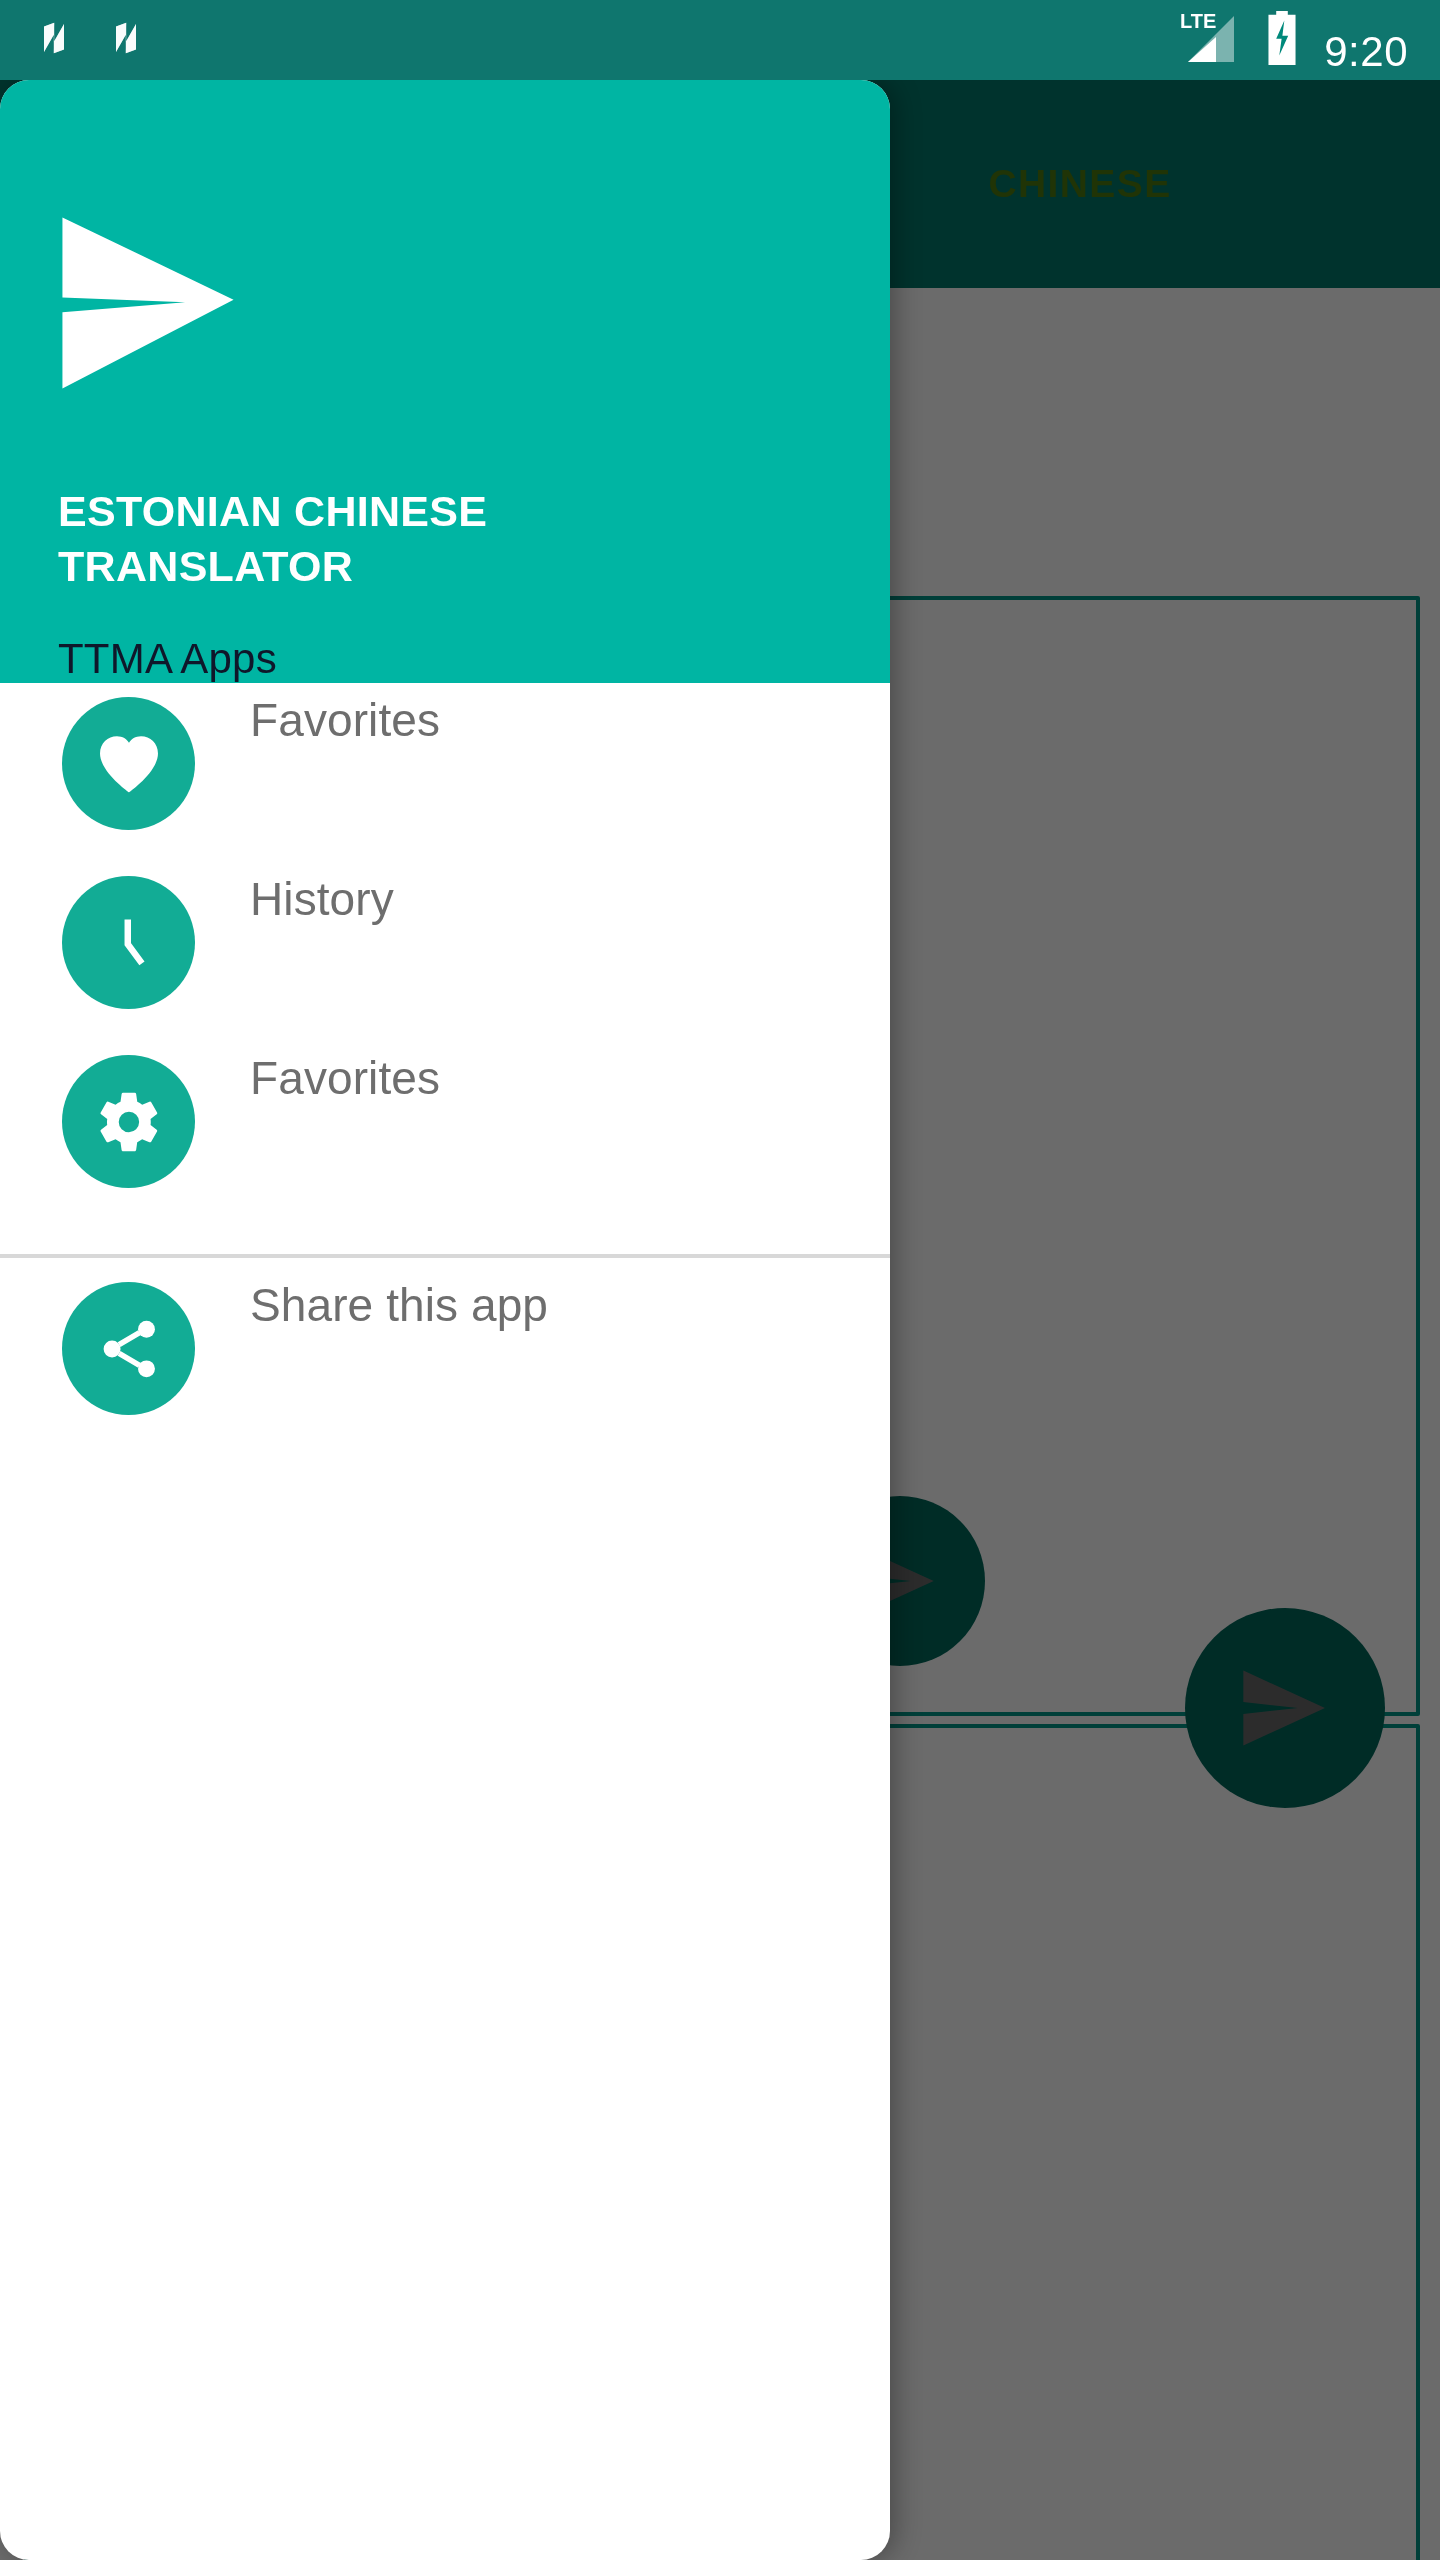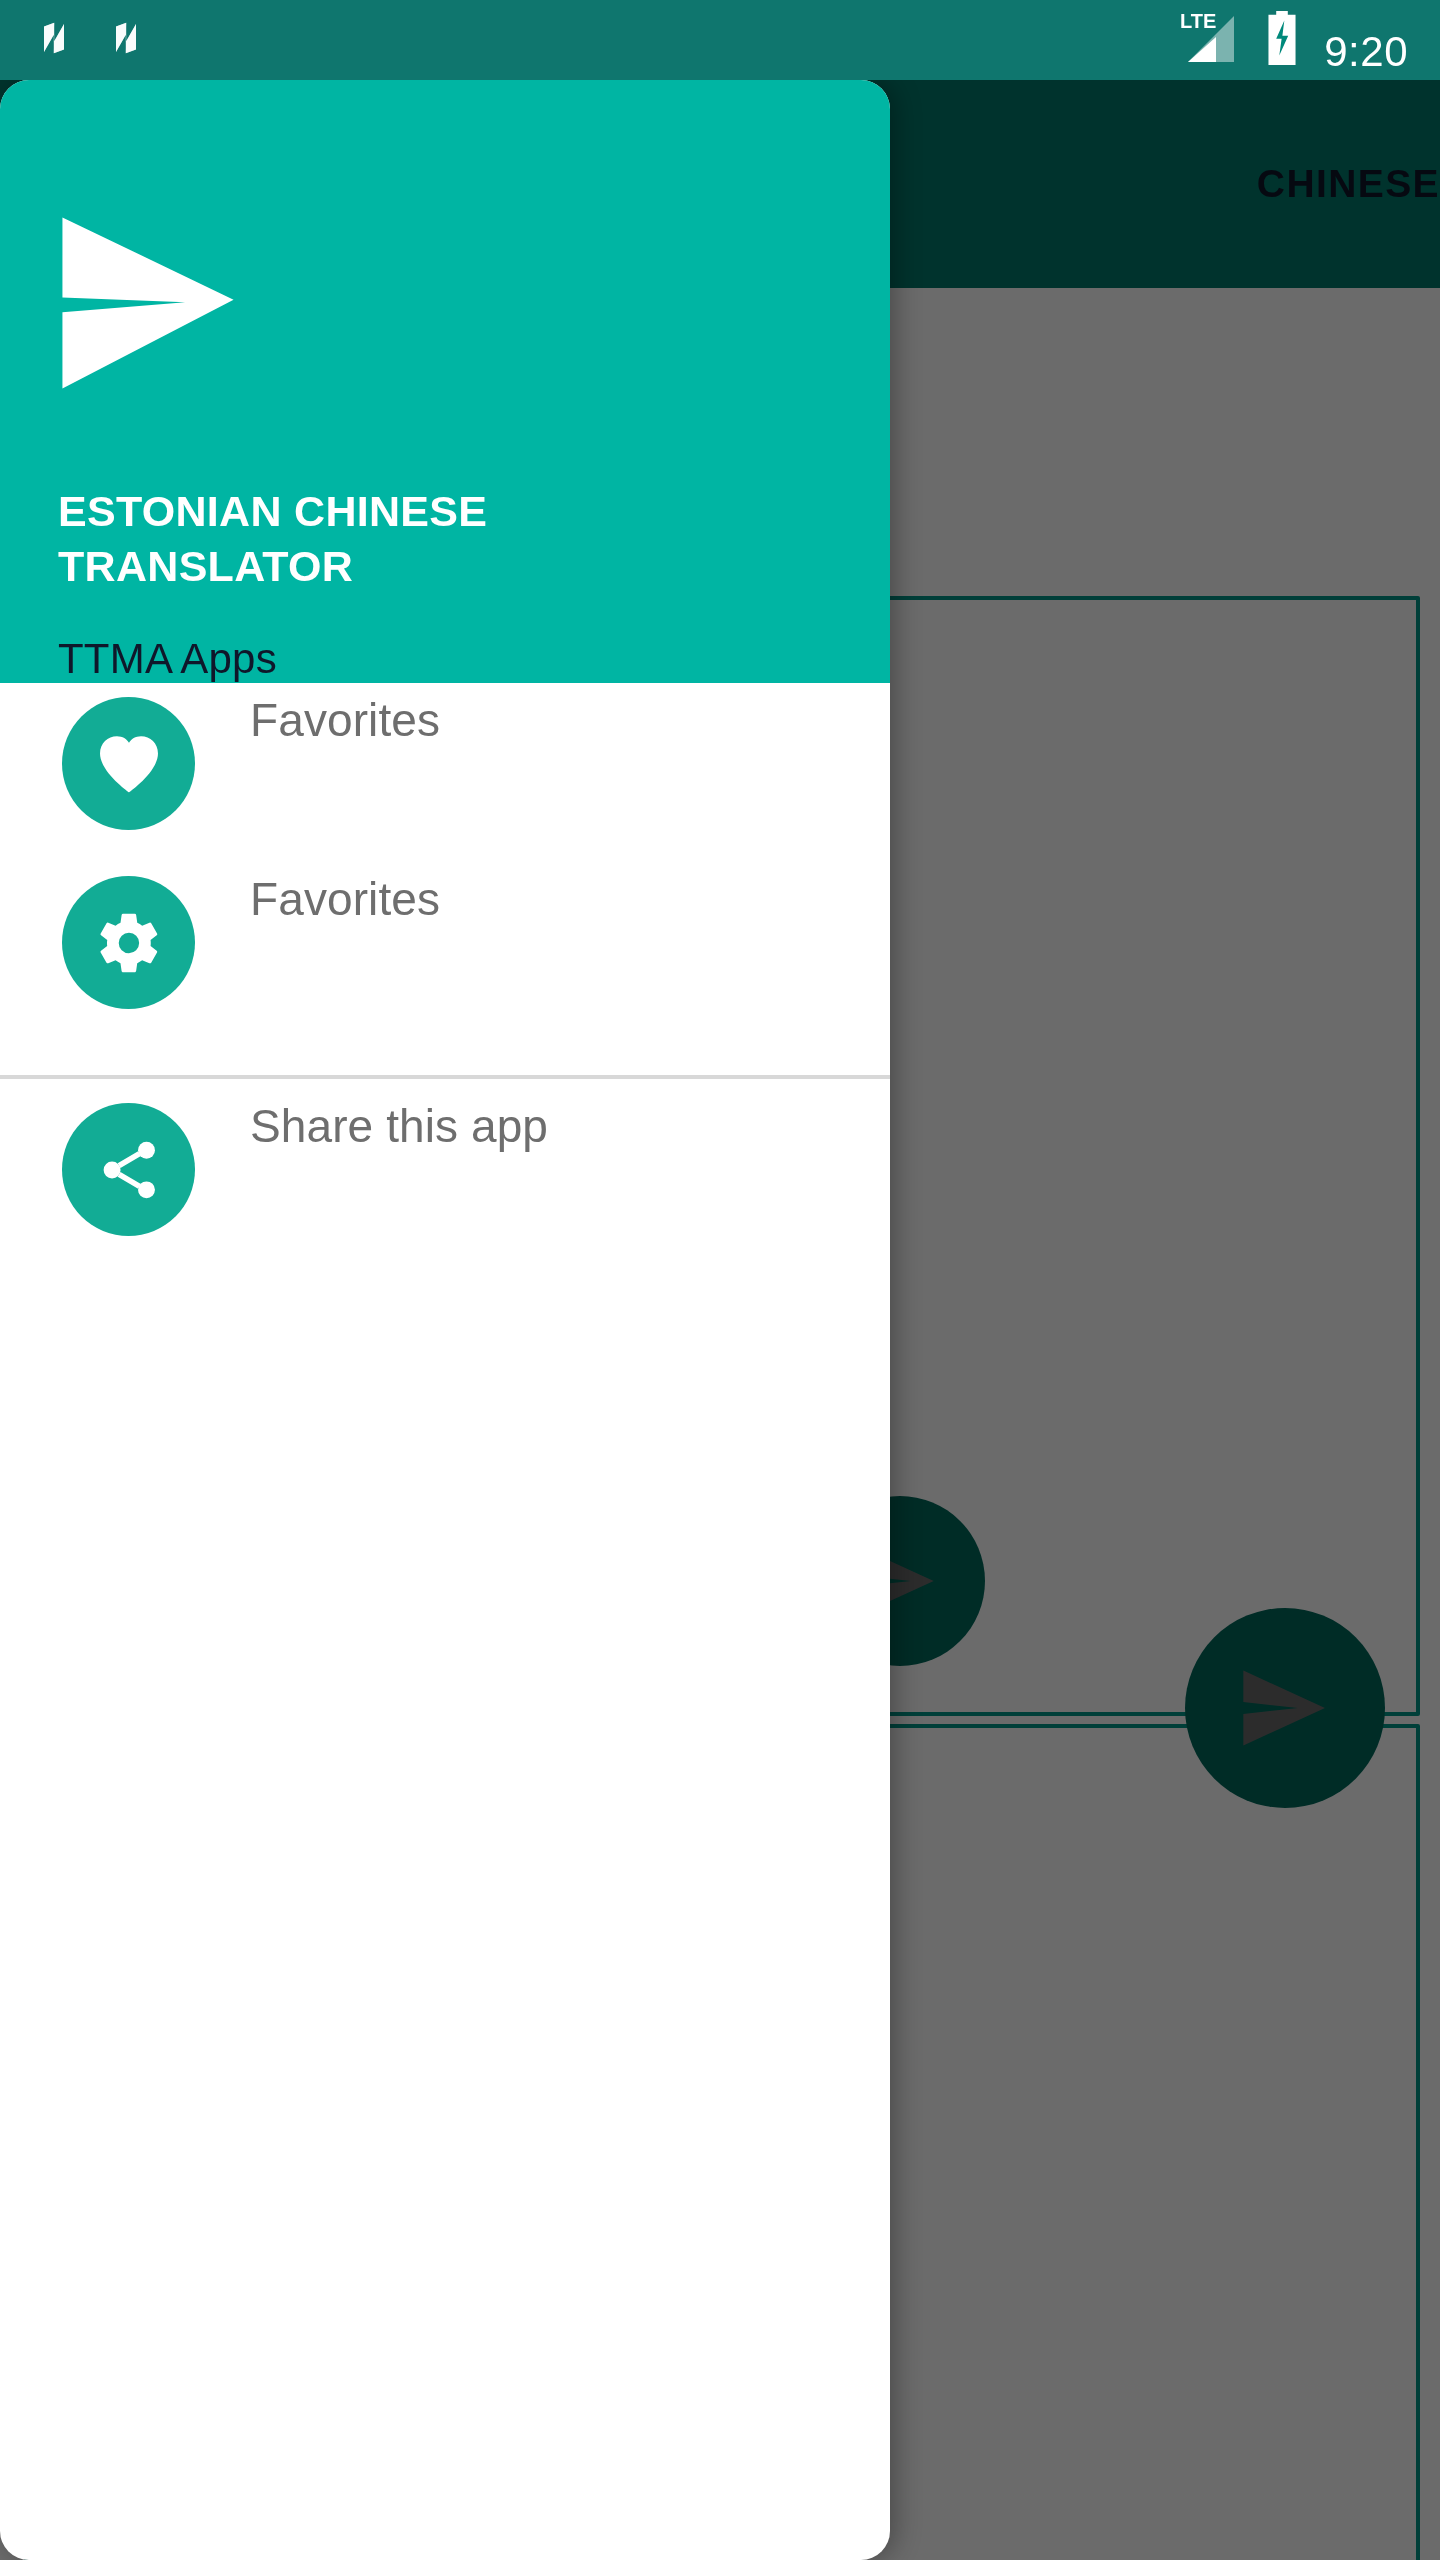--- a/index.html
+++ b/index.html
@@ -41,25 +41,25 @@
     position: absolute;
     left: 0;
     top: 80px;
     width: 1440px;
     height: 208px;
     display: flex;
     align-items: center;
   }
   .bg-tab {
     flex: 1 1 50%;
-    text-align: right;
+    text-align: center;
     font-size: 39px;
     font-weight: bold;
     letter-spacing: 1.4px;
-    color: #0f172a;
+    color: #4d7c0f;
   }
   .bg-body {
     position: absolute;
     left: 0;
     top: 288px;
     width: 1440px;
     height: 2272px;
     background: #ffffff;
   }
   .bg-card {
@@ -291,20 +291,28 @@
 
       <div class="drawer-item">
         <span class="item-icon">
           <svg width="74" height="74" viewBox="0 0 24 24">
             <path d="M12 21.2 C12 21.2 2.6 14.6 2.6 8.6 C2.6 5.3 5.1 3 8.1 3 C9.9 3 11.3 3.9 12 5.1 C12.7 3.9 14.1 3 15.9 3 C18.9 3 21.4 5.3 21.4 8.6 C21.4 14.6 12 21.2 12 21.2 Z" fill="#ffffff"></path>
           </svg>
         </span>
         <span class="item-label">Favorites</span>
       </div>
 
+      <div class="drawer-item">
+        <span class="item-icon">
+          <svg width="74" height="74" viewBox="0 0 24 24">
+            <path d="M11.6 4.4 L11.6 12.4 L16.2 18.6" stroke="#ffffff" stroke-width="2.1" fill="none" stroke-linecap="butt" stroke-linejoin="miter"></path>
+          </svg>
+        </span>
+        <span class="item-label">History</span>
+      </div>
 
       <div class="drawer-item">
         <span class="item-icon">
           <svg width="70" height="70" viewBox="0 0 24 24">
             <path d="M19.4 13c.04-.32.06-.65.06-1s-.02-.68-.07-1l2.11-1.63c.19-.15.24-.42.12-.64l-2-3.46a.5.5 0 0 0-.61-.22l-2.49 1c-.52-.4-1.08-.73-1.69-.98l-.38-2.65A.49.49 0 0 0 13.96 2h-4a.49.49 0 0 0-.49.42l-.38 2.65c-.61.25-1.17.59-1.69.98l-2.49-1a.49.49 0 0 0-.61.22l-2 3.46c-.12.22-.07.49.12.64L4.54 11c-.05.32-.09.66-.09 1s.02.68.07 1l-2.11 1.63c-.19.15-.24.42-.12.64l2 3.46c.12.22.39.3.61.22l2.49-1c.52.4 1.08.73 1.69.98l.38 2.65c.03.24.24.42.49.42h4c.25 0 .46-.18.49-.42l.38-2.65c.61-.25 1.17-.59 1.69-.98l2.49 1c.23.09.49 0 .61-.22l2-3.46c.12-.22.07-.49-.12-.64L19.4 13zM11.96 15.5A3.5 3.5 0 1 1 12 8.5a3.5 3.5 0 0 1-.04 7z" fill="#ffffff"></path>
           </svg>
         </span>
         <span class="item-label">Favorites</span>
       </div>
 

